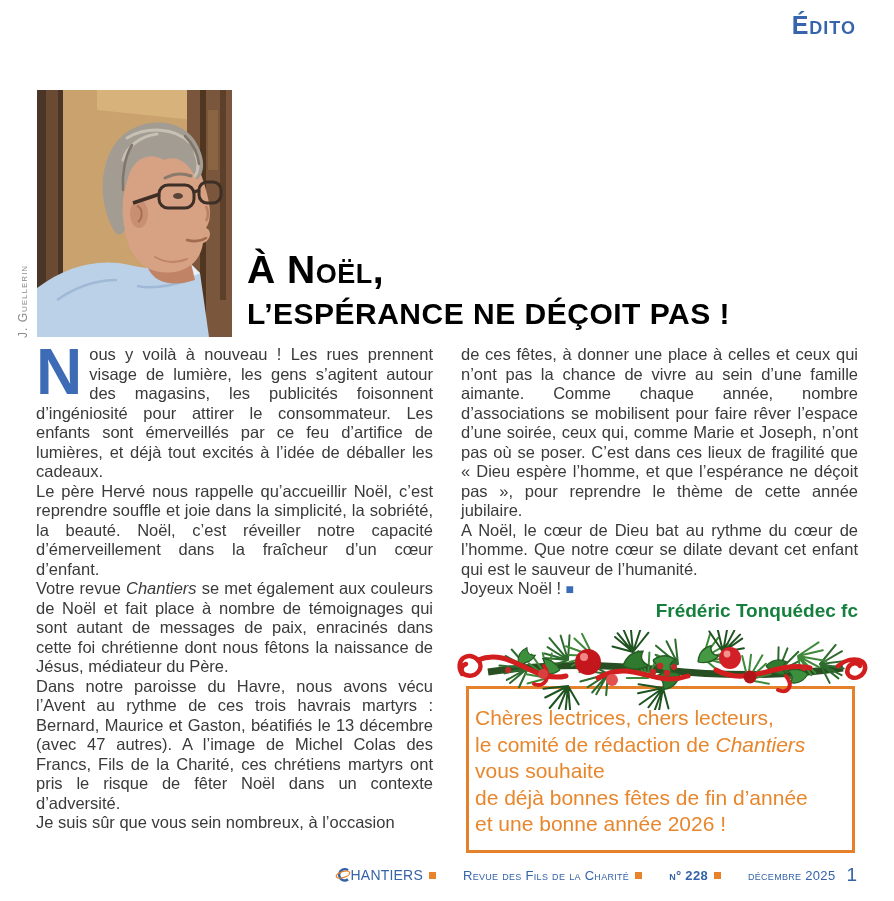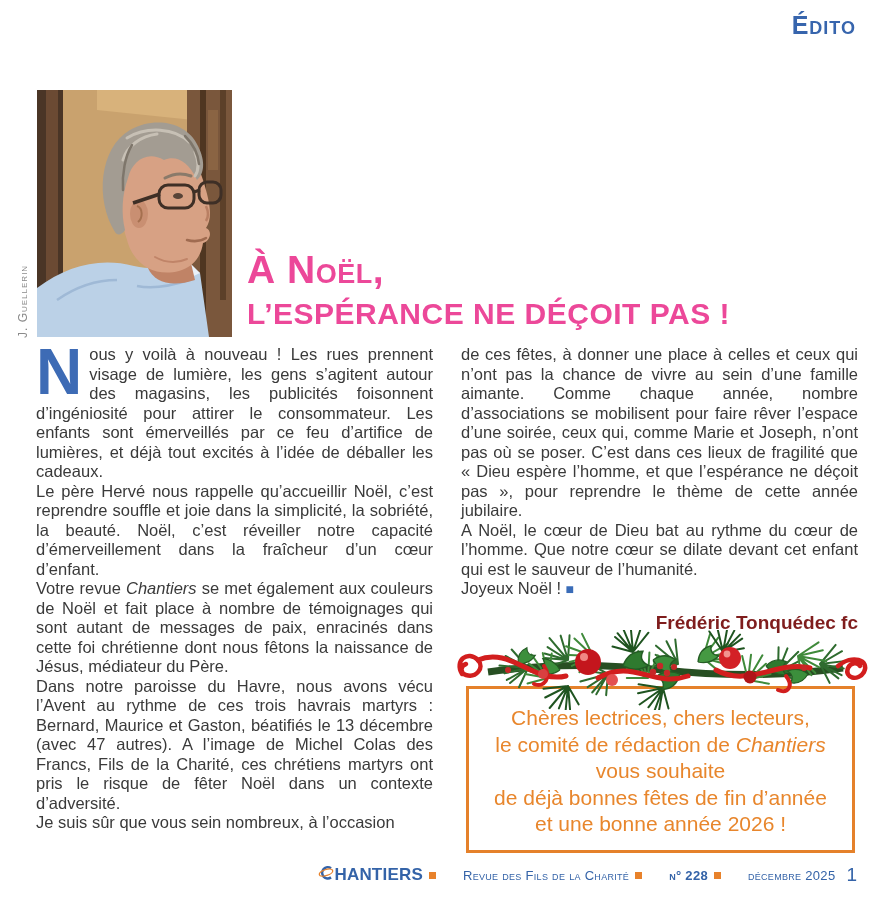--- a/index.html
+++ b/index.html
@@ -9,45 +9,45 @@
   
   .kicker{position:absolute;top:11px;right:38px;font-size:25px;font-weight:bold;
           color:#3765AD;font-variant:small-caps;letter-spacing:1px;}
 
   
   .photo{position:absolute;left:37px;top:90px;width:195px;height:247px;}
   .credit{position:absolute;left:16px;top:338px;transform:rotate(-90deg);transform-origin:0 0;
           font-size:12px;color:#8a8a8a;font-variant:small-caps;letter-spacing:1px;white-space:nowrap;}
 
   
-  .title{position:absolute;left:247px;top:247px;color:#ec4899;font-weight:bold;letter-spacing:.5px;}
+  .title{position:absolute;left:247px;top:247px;color:#000000;font-weight:bold;letter-spacing:.5px;}
   .title .t1{font-size:39px;line-height:46px;font-variant:small-caps;}
   .title .t2{font-size:30px;line-height:42px;text-transform:uppercase;}
 
   
   .col{position:absolute;top:345px;width:397px;font-size:16.5px;line-height:19.5px;
        text-align:justify;hyphens:auto;}
   .col-left{left:36px;}
   .col-right{left:461px;}
   .col p{margin:0;}
   .dropcap{float:left;color:#3D6BB5;font-weight:bold;font-size:64px;line-height:54px;
            height:56px;padding-right:7px;}
   .ital{font-style:italic;}
   .endmark{color:#3A6CB8;font-size:14px;}
 
-  .signature{margin-top:13px;text-align:right;font-weight:bold;font-size:19px;color:#7f1d1d;}
+  .signature{margin-top:1px;text-align:right;font-weight:bold;font-size:19px;color:#15803d;}
 
   
   .greeting{position:absolute;left:466px;top:686px;width:371px;border:3px solid #E5812A;
-            padding:16px 6px 12px;text-align:center;color:#E8862C;font-size:21px;line-height:26.5px;}
+            padding:16px 6px 12px;text-align:left;color:#E8862C;font-size:21px;line-height:26.5px;}
   .garland{position:absolute;left:448px;top:630px;}
 
   
   .footer{position:absolute;top:864px;right:37px;display:flex;align-items:center;gap:6px;color:#3463A8;}
-  .brand{display:flex;align-items:flex-start;font-weight:bold;font-size:17px;letter-spacing:.2px;}
+  .brand{display:flex;align-items:center;font-weight:normal;font-size:14px;letter-spacing:.2px;}
   .sq{width:7px;height:7px;background:#E8822B;}
   .fsmall{font-size:13px;font-variant:small-caps;letter-spacing:.3px;margin-left:21px;}
   .fbold{font-weight:bold;}
   .pageno{font-size:19px;margin-left:5px;}
 </style>
 </head>
 <body>
 
 <div class="page">
 

